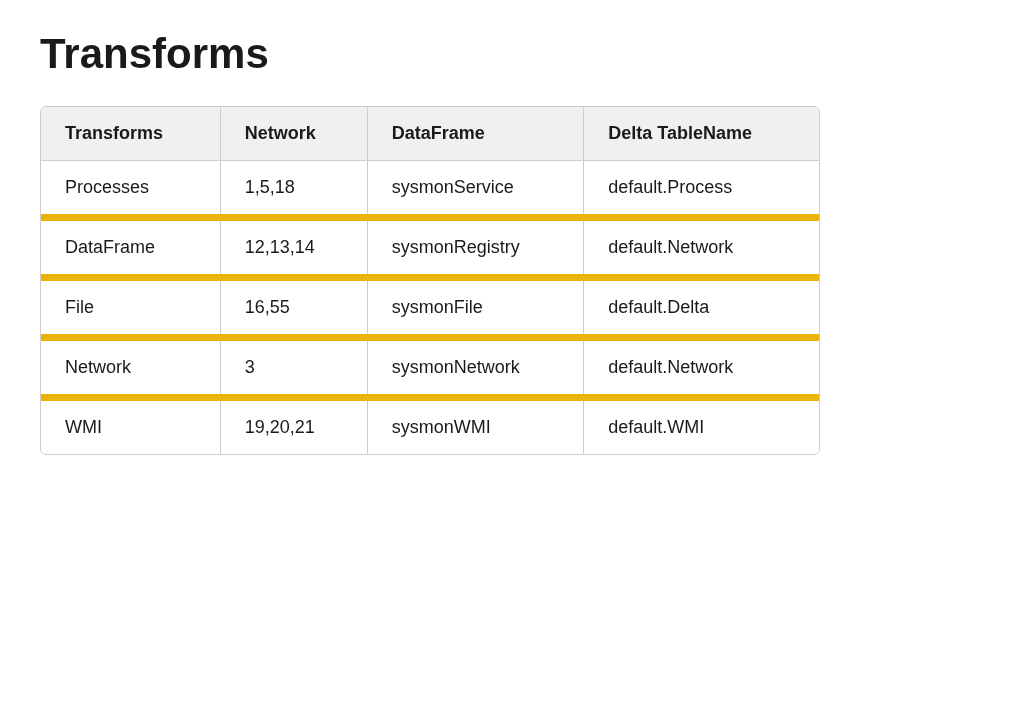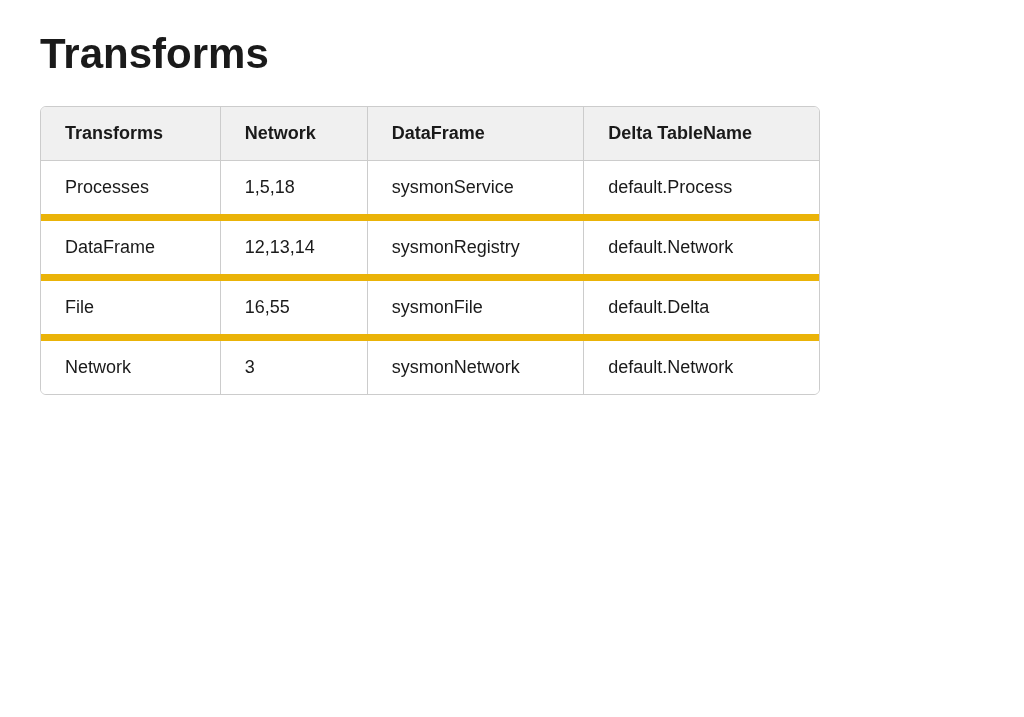--- a/index.html
+++ b/index.html
@@ -109,18 +109,24 @@
           <td>16,55</td>
           <td>sysmonFile</td>
           <td>default.Delta</td>
         </tr>
         <tr>
           <td>Network</td>
           <td>3</td>
           <td>sysmonNetwork</td>
           <td>default.Network</td>
         </tr>
+        <tr>
+          <td>WMI</td>
+          <td>19,20,21</td>
+          <td>sysmonWMI</td>
+          <td>default.WMI</td>
+        </tr>
       </tbody>
   </table>
 </div>
 
 
 
 
 </body></html>

